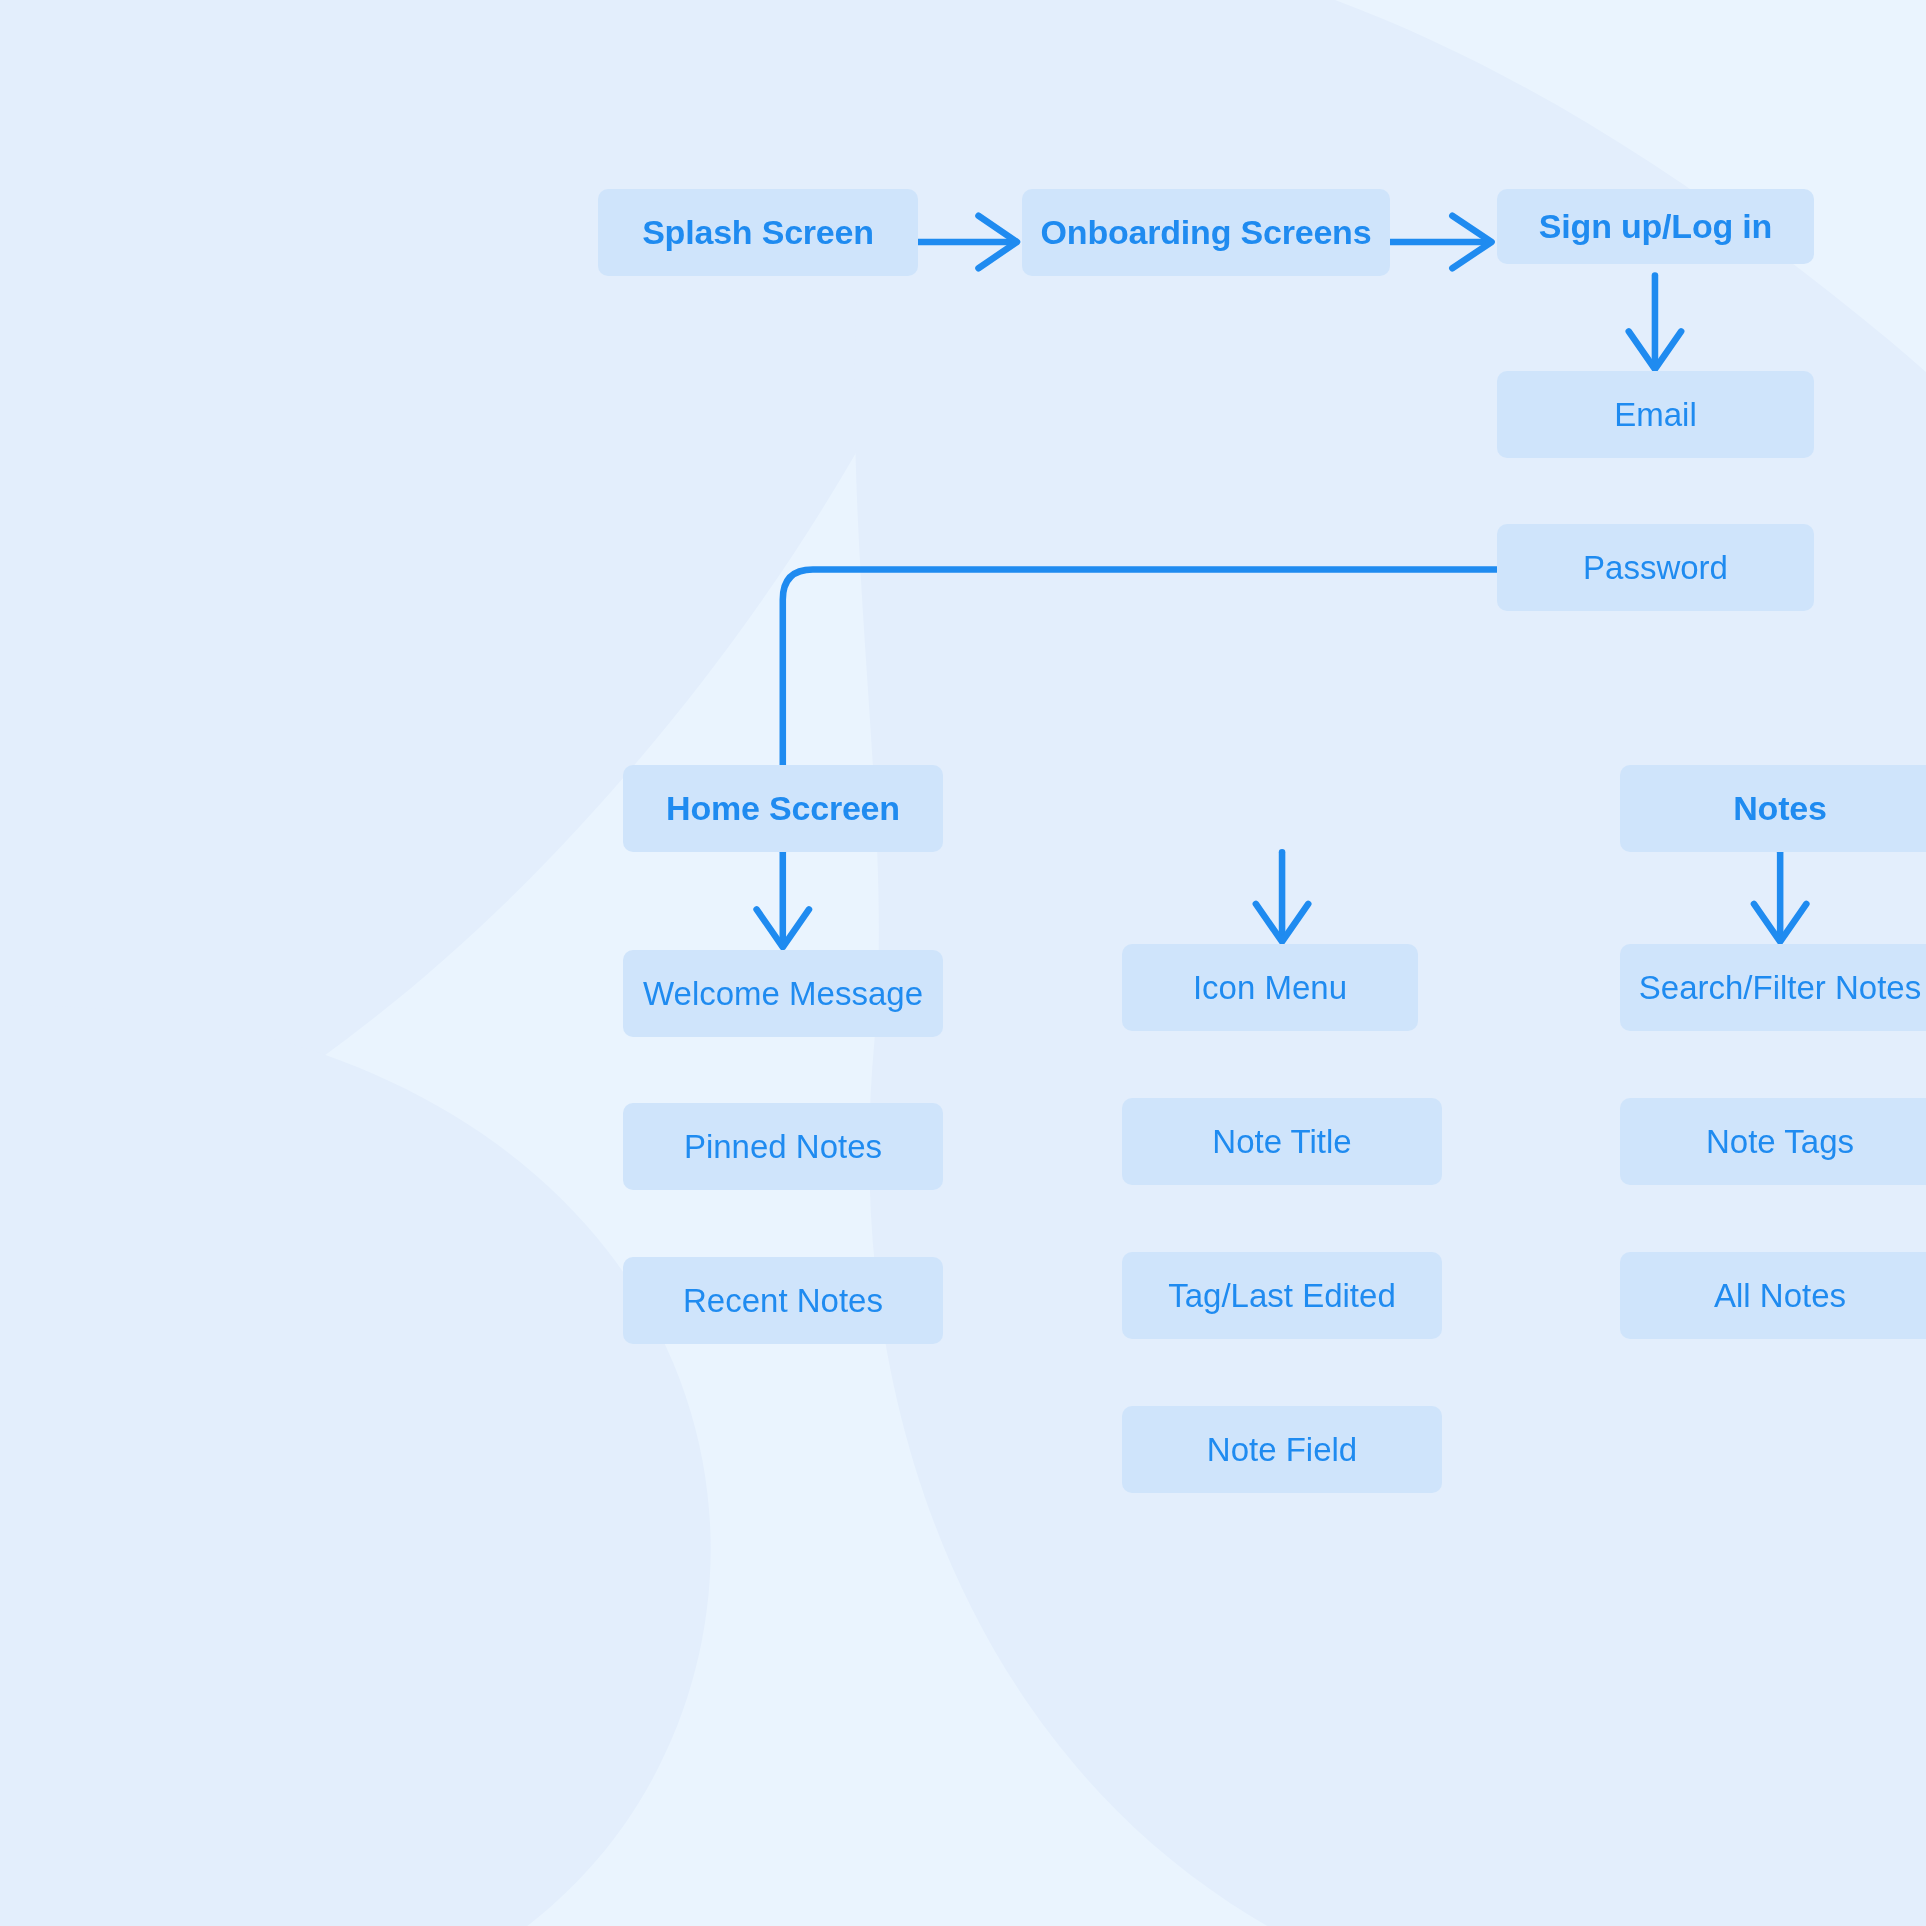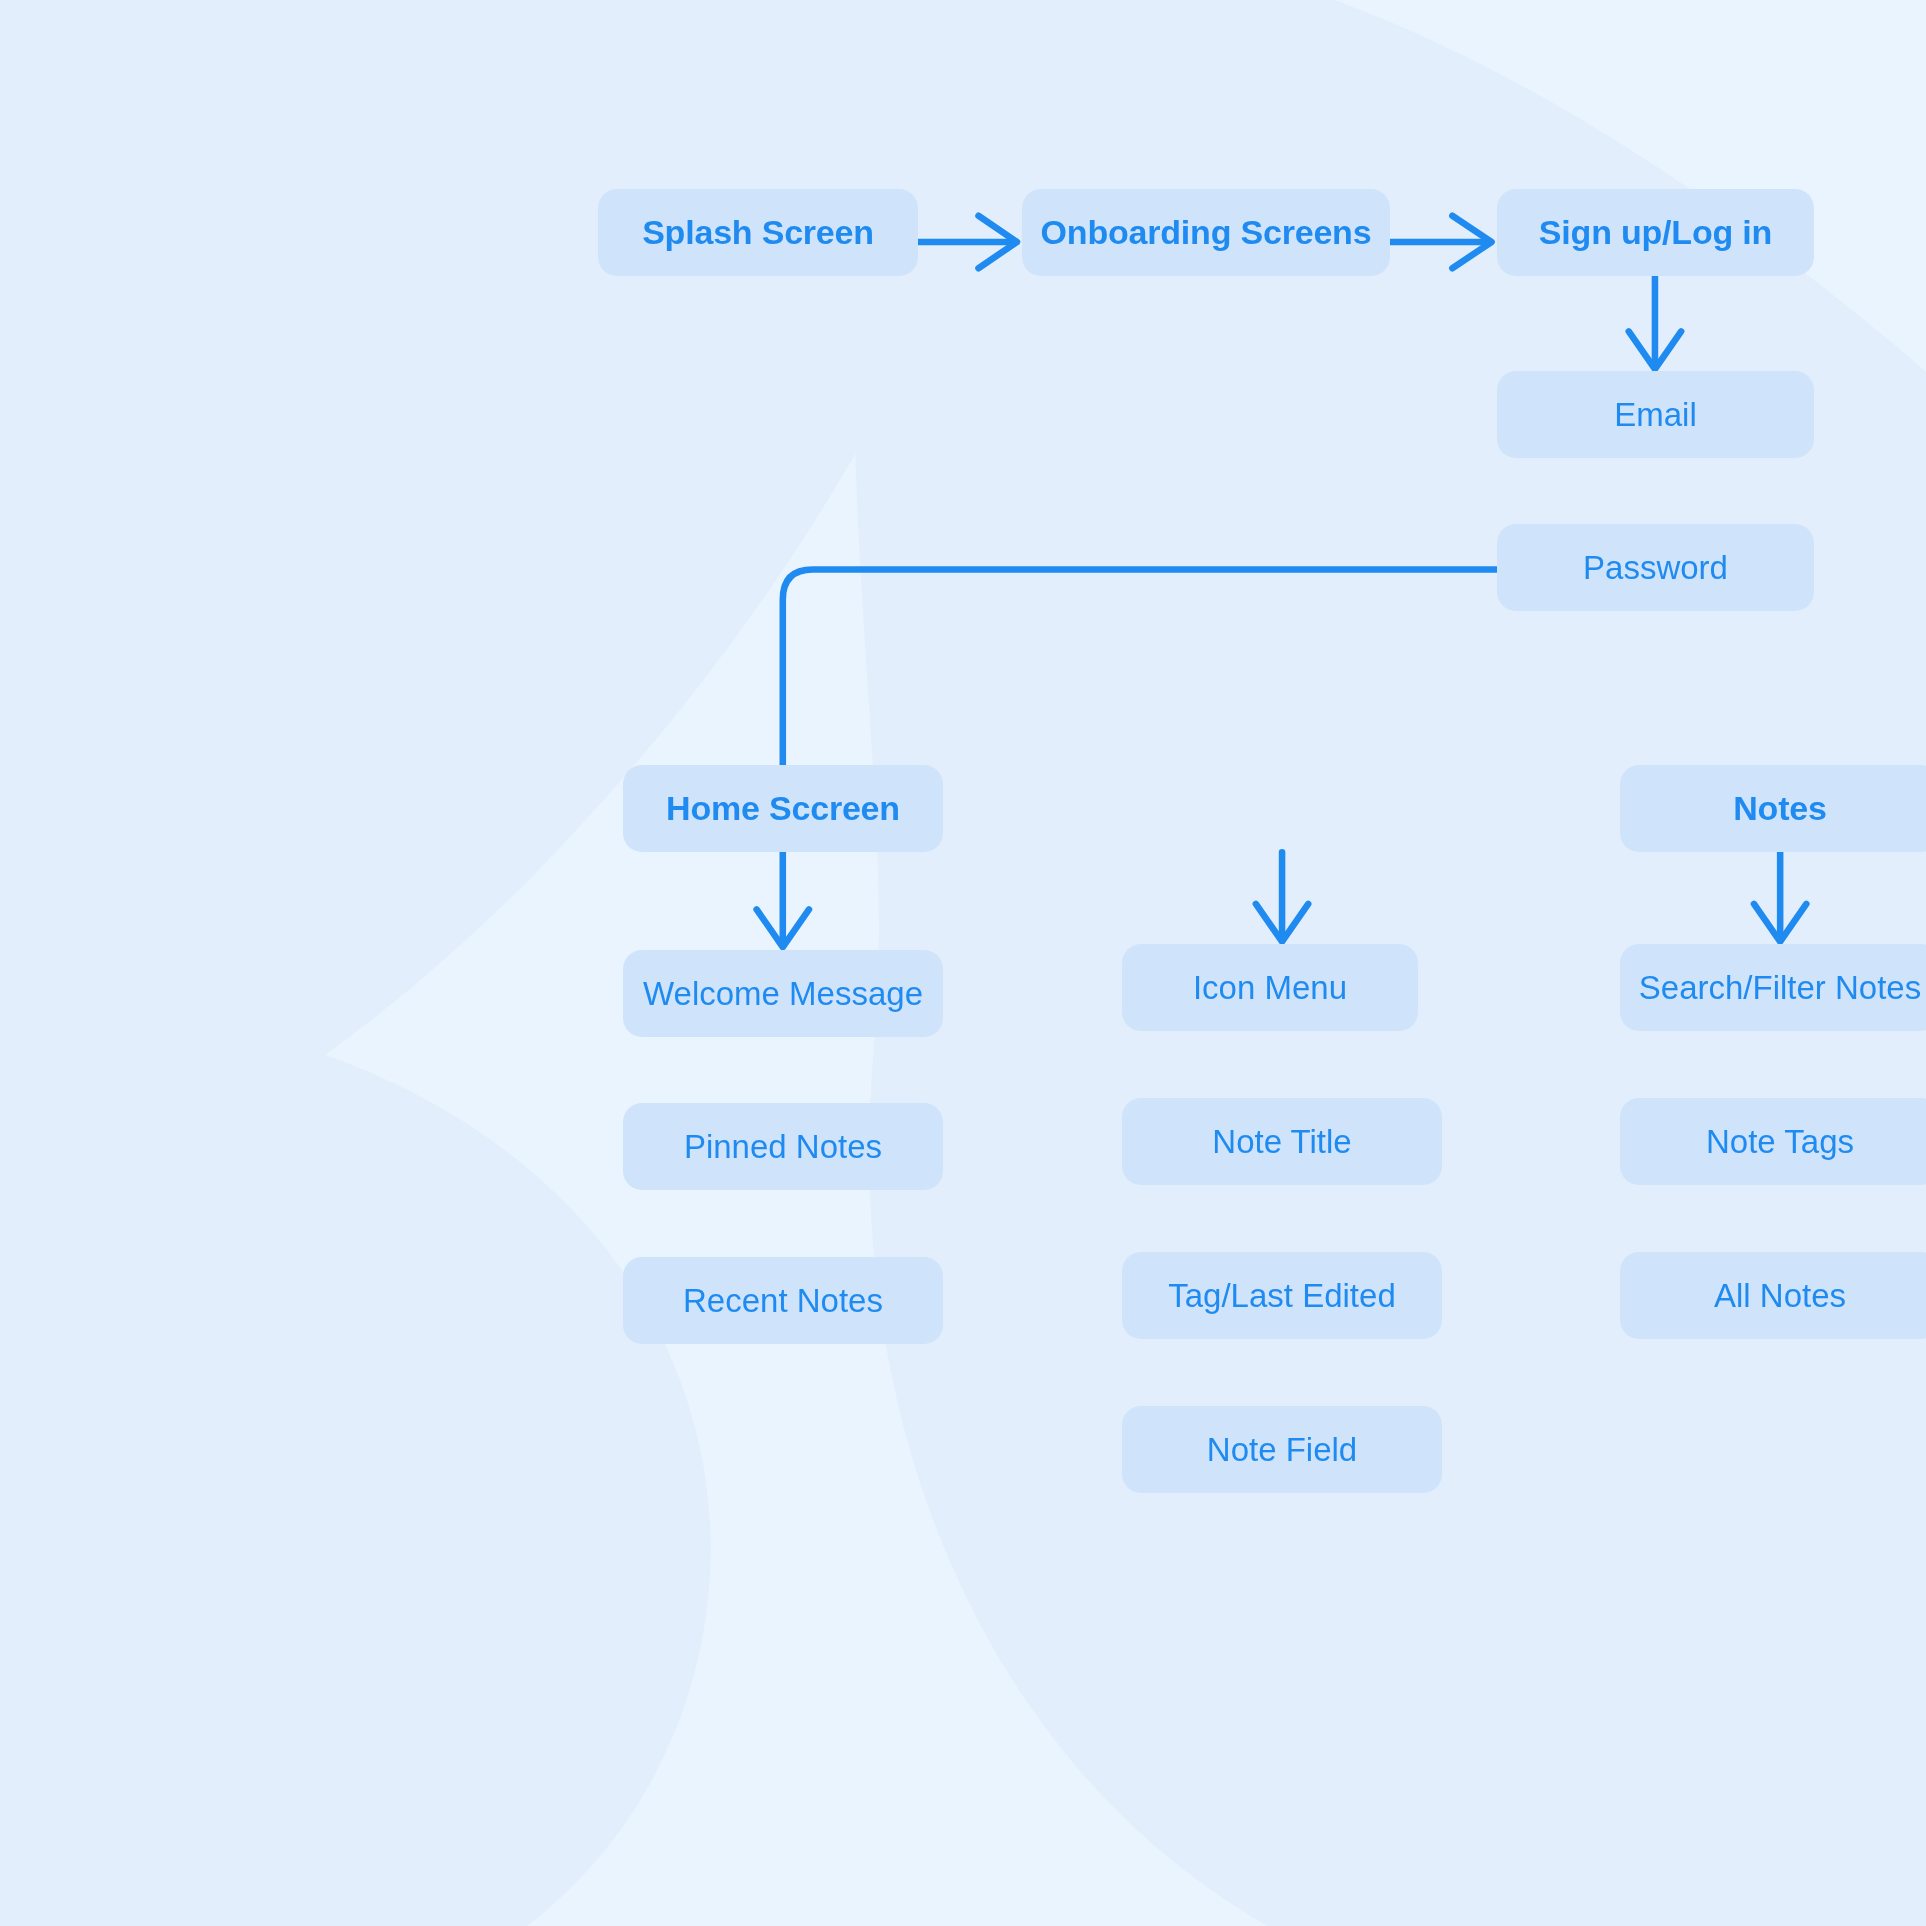--- a/index.html
+++ b/index.html
@@ -10,21 +10,21 @@
     overflow: hidden;
     position: relative;
   }
   #canvas { position: absolute; inset: 0; width: 3031px; height: 1999px; }
   #bg-blobs { position: absolute; inset: 0; width: 3031px; height: 1999px; z-index: 0; }
   #edges { position: absolute; inset: 0; width: 3031px; height: 1999px; z-index: 1; pointer-events: none; }
   .node {
     position: absolute;
     z-index: 2;
     background: #cfe4fb;
-    border-radius: 19px;
+    border-radius: 10px;
     display: flex;
     align-items: center;
     justify-content: center;
     text-align: center;
     color: #1f8bf0;
     line-height: 1.15;
     padding: 0 9.2px;
   }
   .node.head {
     font-weight: bold;
@@ -93,21 +93,21 @@
 
       <g>
         <line x1="5915" y1="2212" x2="5915" y2="2426"></line>
         <polyline points="5847,2346 5915,2444 5983,2346"></polyline>
       </g>
     </g>
   </svg>
 
   <div class="node head" style="left:598px; top:189px;  width:320px; height:87px;">Splash Screen</div>
   <div class="node head" style="left:1022px; top:189px;  width:368px; height:87px;">Onboarding Screens</div>
-  <div class="node head" style="left:1497px; top:189px;  width:317px; height:87px;">Sign up/Log in</div>
+  <div class="node head" style="left:1497px; top:189px;  width:317px; height:75px;">Sign up/Log in</div>
   <div class="node leaf" style="left:1497px; top:371px;  width:317px; height:87px;text-align:center;">Email</div>
   <div class="node leaf" style="left:1497px; top:524px; width:317px; height:87px;">Password</div>
 
   <div class="node head" style="left:623px; top:765px; width:320px; height:87px;text-align:center;">Home Sccreen</div>
   <div class="node leaf" style="left:623px; top:950px; width:320px; height:87px;text-align:center;">Welcome Message</div>
   <div class="node leaf" style="left:623px; top:1103px; width:320px; height:87px;">Pinned Notes</div>
   <div class="node leaf" style="left:623px; top:1257px; width:320px; height:87px;">Recent Notes</div>
 
   <div class="node leaf" style="left:1122px; top:944px; width:296px; height:87px;">Icon Menu</div>
   <div class="node leaf" style="left:1122px; top:1098px; width:320px; height:87px;">Note Title</div>

